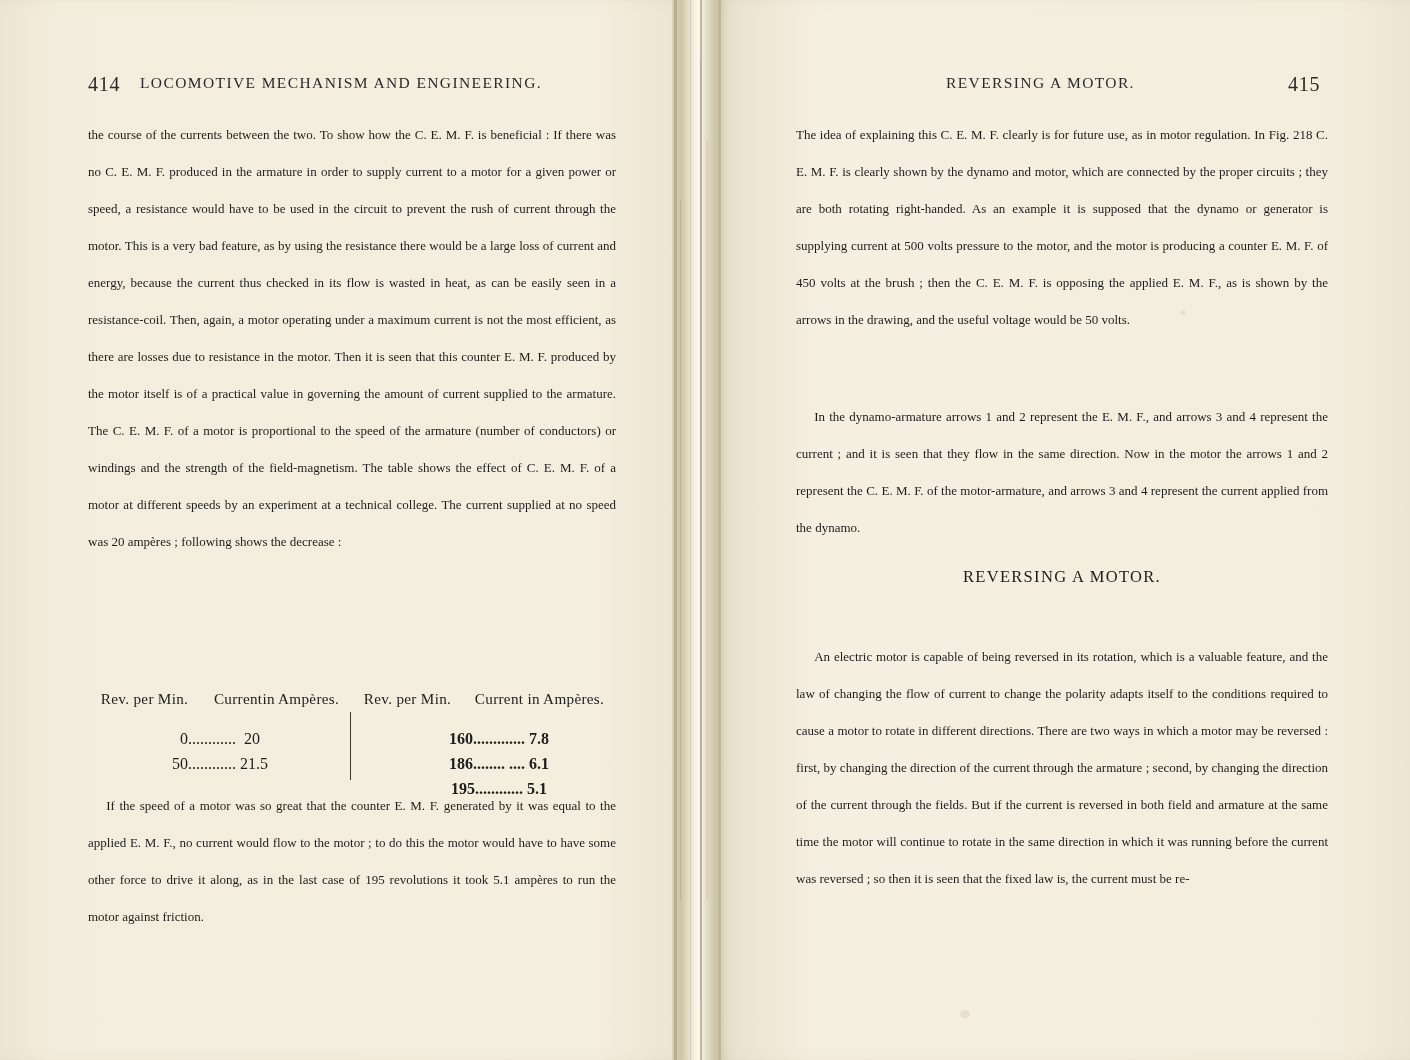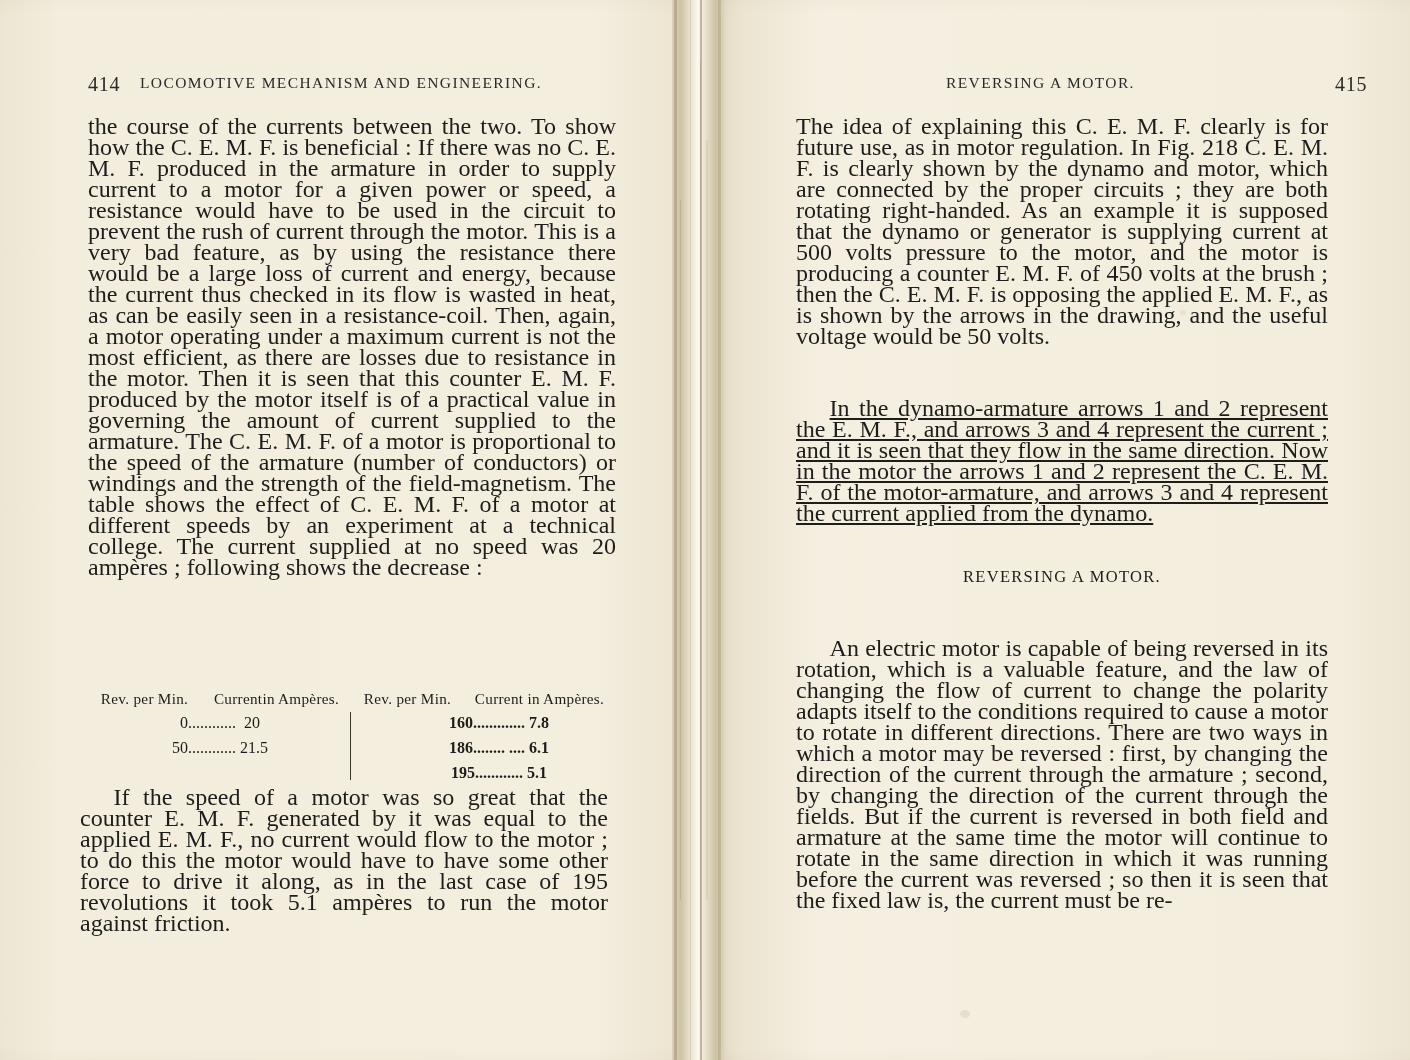--- a/index.html
+++ b/index.html
@@ -95,22 +95,22 @@
   .folio {
     position: absolute;
     font-size: 20px;
     color: #2a2a28;
     letter-spacing: 0.04em;
   }
 
   .textblock {
     position: absolute;
     color: #1d1d1b;
-    font-size: 24px;
-    line-height: 21px;
+    font-size: 13px;
+    line-height: 37px;
     text-align: justify;
   }
   .textblock p {
     margin: 0;
   }
   .textblock p.ind {
     text-indent: 1.4em;
   }
 
   
@@ -126,21 +126,21 @@
     display: flex;
     letter-spacing: 0.02em;
   }
   .tbl .hdr .cell {
     width: 50%;
     display: flex;
     justify-content: space-around;
   }
   .tbl .rows {
     display: flex;
-    margin-top: 2px;
+    margin-top: 18px;
   }
   .tbl .col {
     width: 50%;
     position: relative;
   }
   .tbl .col.right {
     padding-left: 30px;
     box-sizing: border-box;
   }
   .tbl .vrule {
@@ -220,33 +220,33 @@
           <div class="row">50............ 21.5</div>
         </div>
         <div class="col right">
           <div class="row">160............. 7.8</div>
           <div class="row">186........ .... 6.1</div>
           <div class="row">195............ 5.1</div>
         </div>
       </div>
     </div>
 
-    <div class="textblock" style="left:80px; top:787px; width:528px;">
+    <div class="textblock" style="left:88px; top:787px; width:528px;">
       <p class="ind">If the speed of a motor was so great that the counter E. M. F. generated by it was equal to the applied E. M. F., no current would flow to the motor ; to do this the motor would have to have some other force to drive it along, as in the last case of 195 revolutions it took 5.1 ampères to run the motor against friction.</p>
     </div>
   </div>
 
   <div class="content">
 
     <div class="runhead ital" style="left:946px; top:74px;">REVERSING A MOTOR.</div>
-    <div class="folio" style="left:1335px; top:73px;">415</div>
+    <div class="folio" style="left:1288px; top:73px;">415</div>
 
     <div class="textblock" style="left:796px; top:116px; width:532px;">The idea of explaining this C. E. M. F. clearly is for future use, as in motor regulation.   In Fig. 218 C. E. M. F. is clearly shown by the dynamo and motor, which are connected by the proper circuits ; they are both rotating right-handed.   As an example it is supposed that the dynamo or generator is supplying current at 500 volts pressure to the motor, and the motor is producing a counter E. M. F. of 450 volts at the brush ; then the C. E. M. F. is opposing the applied E. M. F., as is shown by the arrows in the drawing, and the useful voltage would be 50 volts.</div>
 
-    <div class="textblock" style="left:796px; top:398px; width:532px;text-decoration:underline;">
+    <div class="textblock" style="left:796px; top:398px; width:532px;">
       <p class="ind">In the dynamo-armature arrows 1 and 2 represent the E. M. F., and arrows 3 and 4 represent the current ; and it is seen that they flow in the same direction. Now in the motor the arrows 1 and 2 represent the C. E. M. F. of the motor-armature, and arrows 3 and 4 represent the current applied from the dynamo.</p>
     </div>
 
     <div class="sechead" style="left:796px; top:567px; width:532px;">REVERSING A MOTOR.</div>
 
     <div class="textblock" style="left:796px; top:638px; width:532px;">
       <p class="ind">An electric motor is capable of being reversed in its rotation, which is a valuable feature, and the law of changing the flow of current to change the polarity adapts itself to the conditions required to cause a motor to rotate in different directions.   There are two ways in which a motor may be reversed : first, by changing the direction of the current through the armature ; second, by changing the direction of the current through the fields.  But if the current is reversed in both field and armature at the same time the motor will continue to rotate in the same direction in which it was running before the current was reversed ; so then it is seen that the fixed law is, the current must be re-</p>
     </div>
   </div>
 

